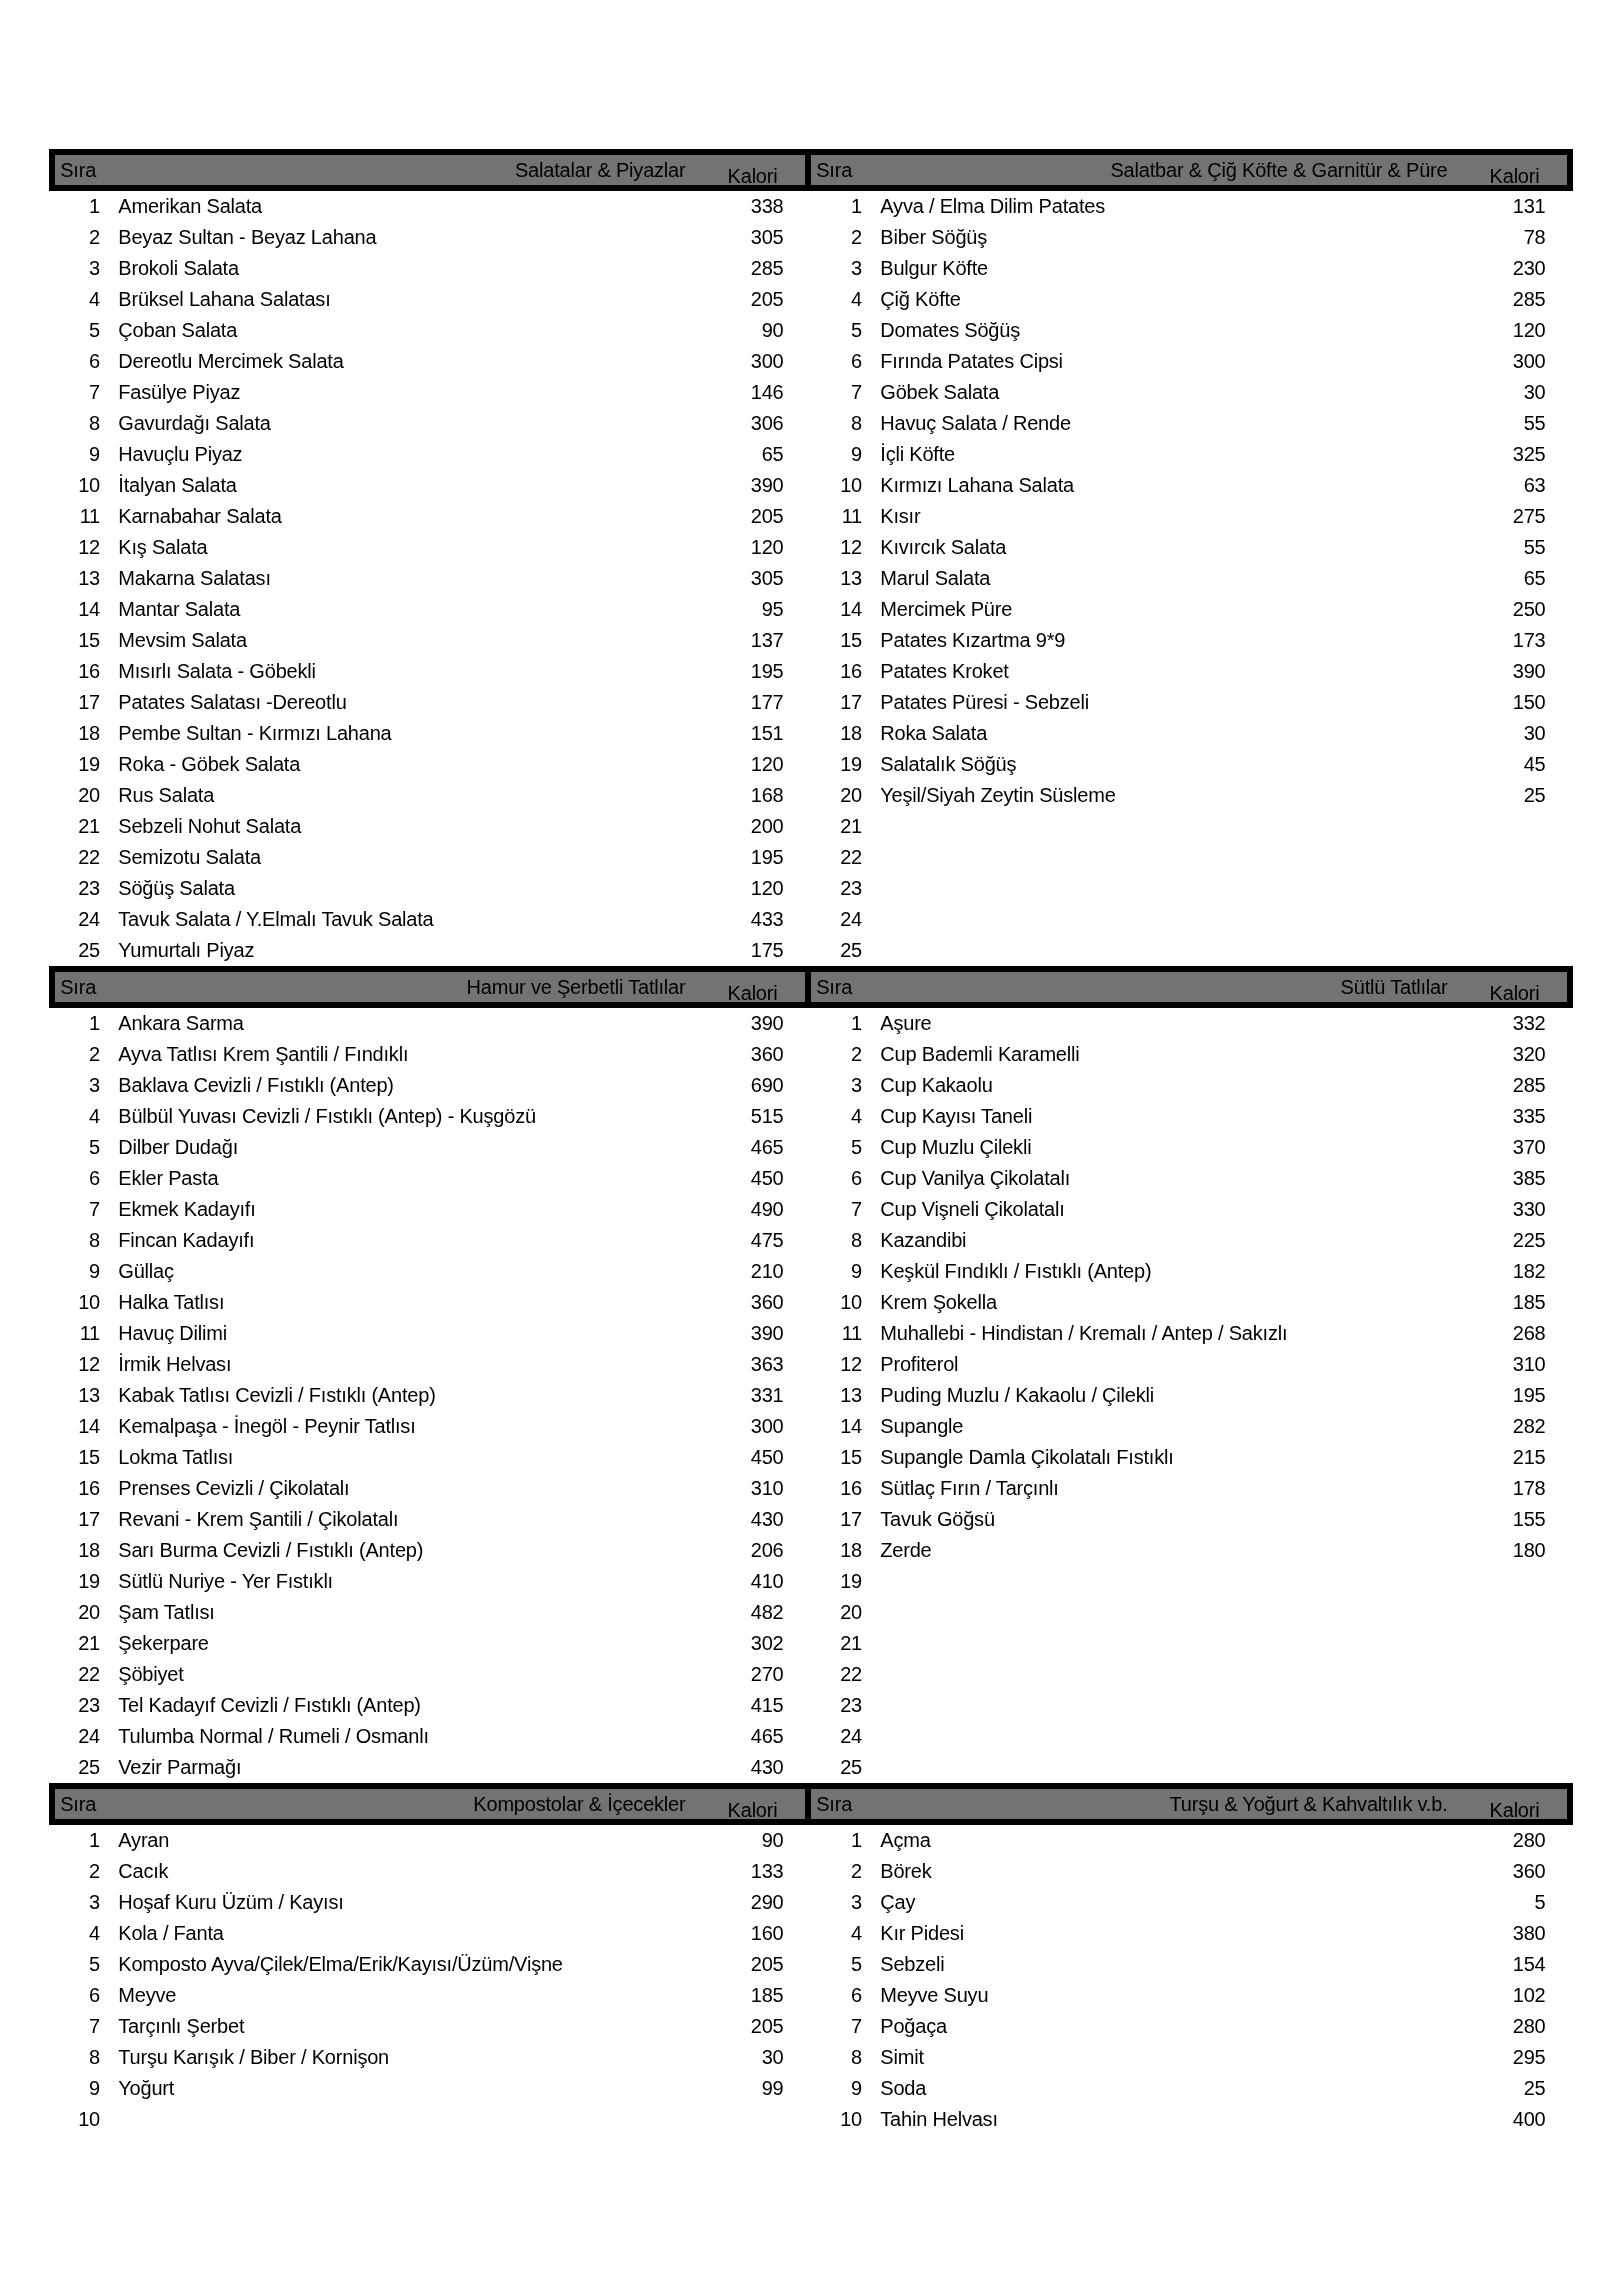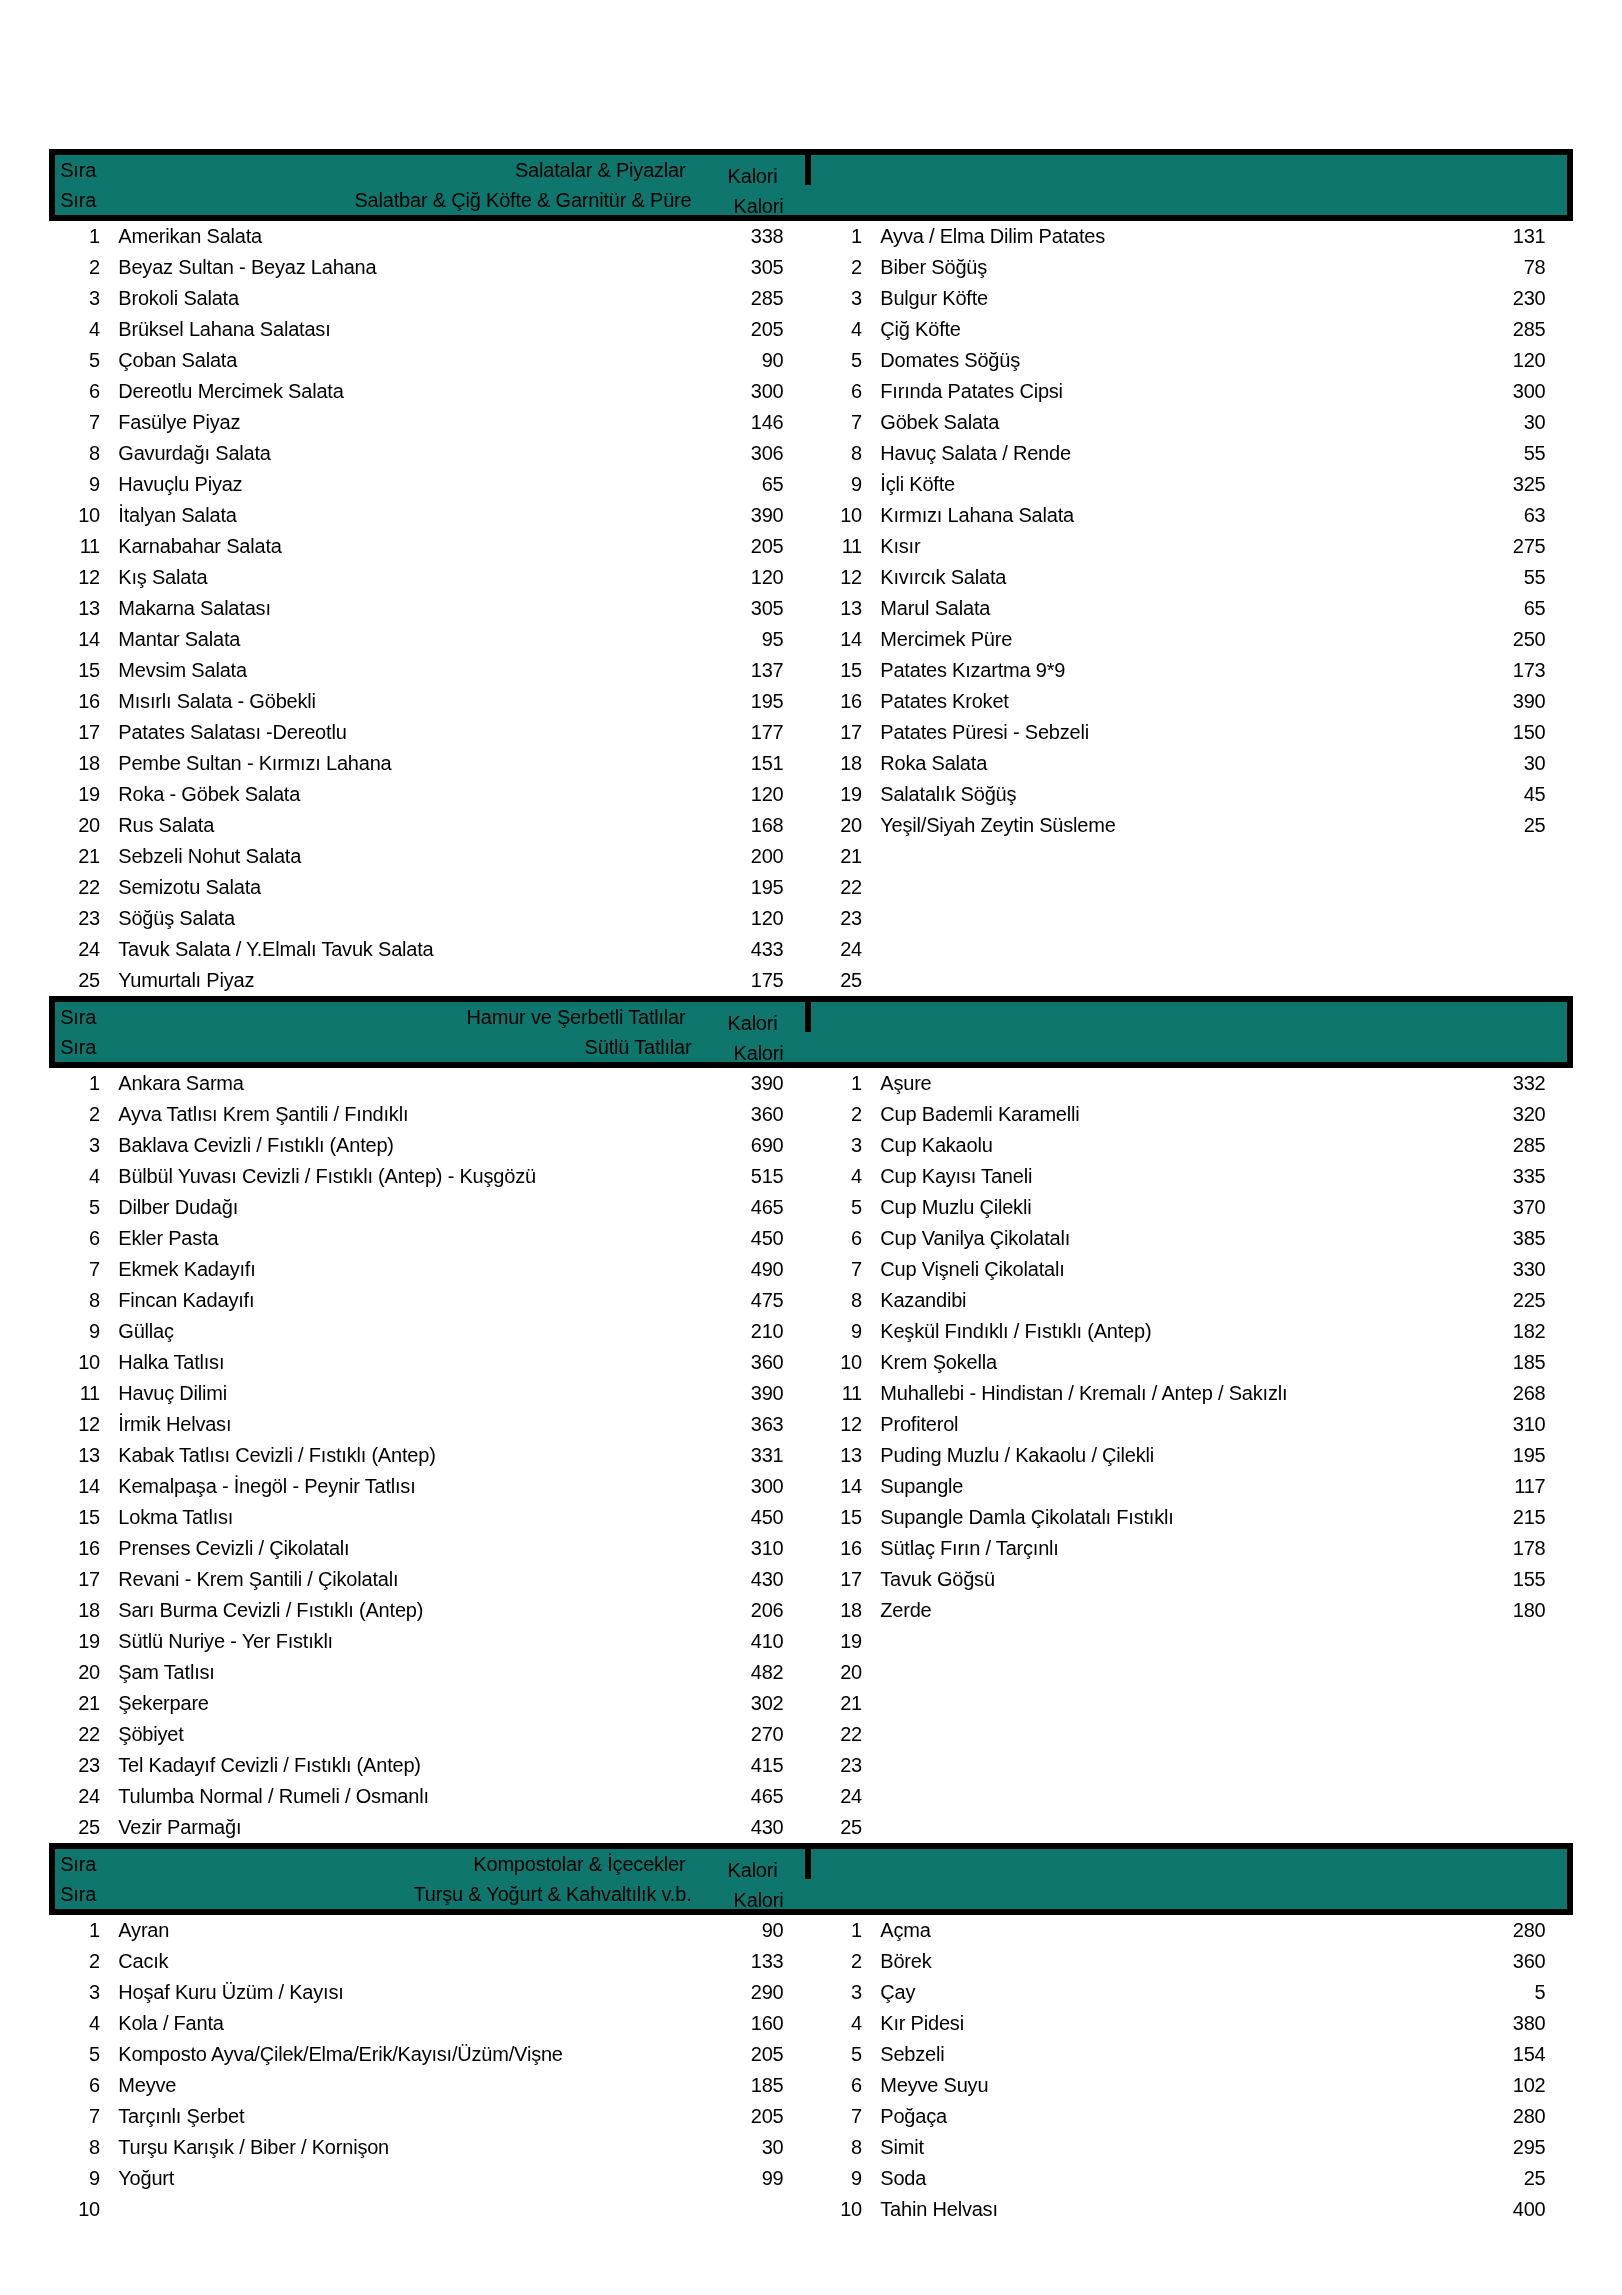--- a/index.html
+++ b/index.html
@@ -4,21 +4,21 @@
 <style>
   html,body{margin:0;padding:0;background:#ffffff;}
   body{
     width:1622px;height:2295px;position:relative;
     font-family:"Liberation Sans","DejaVu Sans",sans-serif;
     color:#000;
   }
   .sheet{position:absolute;left:49px;top:149px;width:1524px;}
   .section{width:100%;}
   .section-header{
-    display:flex;border:6.5px solid #000;background:#0f766e;flex-direction:column;
+    display:flex;border:6.5px solid #000;background:#737373;
   }
   .header-half{
     width:50%;display:flex;align-items:center;height:30px;
     font-size:20px;letter-spacing:-0.2px;box-sizing:border-box;
   }
   .header-half.left{border-right:6.5px solid #000;}
   .h-sira{padding-left:5.2px;}
   .h-title{flex:1;text-align:right;}
   .h-kalori{width:92px;text-align:right;padding-right:27.5px;margin-top:12px;}
   .section-body{display:flex;}
@@ -507,21 +507,21 @@
             <span class="c-cal">310</span>
           </div>
           <div class="row">
             <span class="c-num">13</span>
             <span class="c-name">Puding Muzlu / Kakaolu / Çilekli</span>
             <span class="c-cal">195</span>
           </div>
           <div class="row">
             <span class="c-num">14</span>
             <span class="c-name">Supangle</span>
-            <span class="c-cal">117</span>
+            <span class="c-cal">282</span>
           </div>
           <div class="row">
             <span class="c-num">15</span>
             <span class="c-name">Supangle Damla Çikolatalı Fıstıklı</span>
             <span class="c-cal">215</span>
           </div>
           <div class="row">
             <span class="c-num">16</span>
             <span class="c-name">Sütlaç Fırın / Tarçınlı</span>
             <span class="c-cal">178</span>

